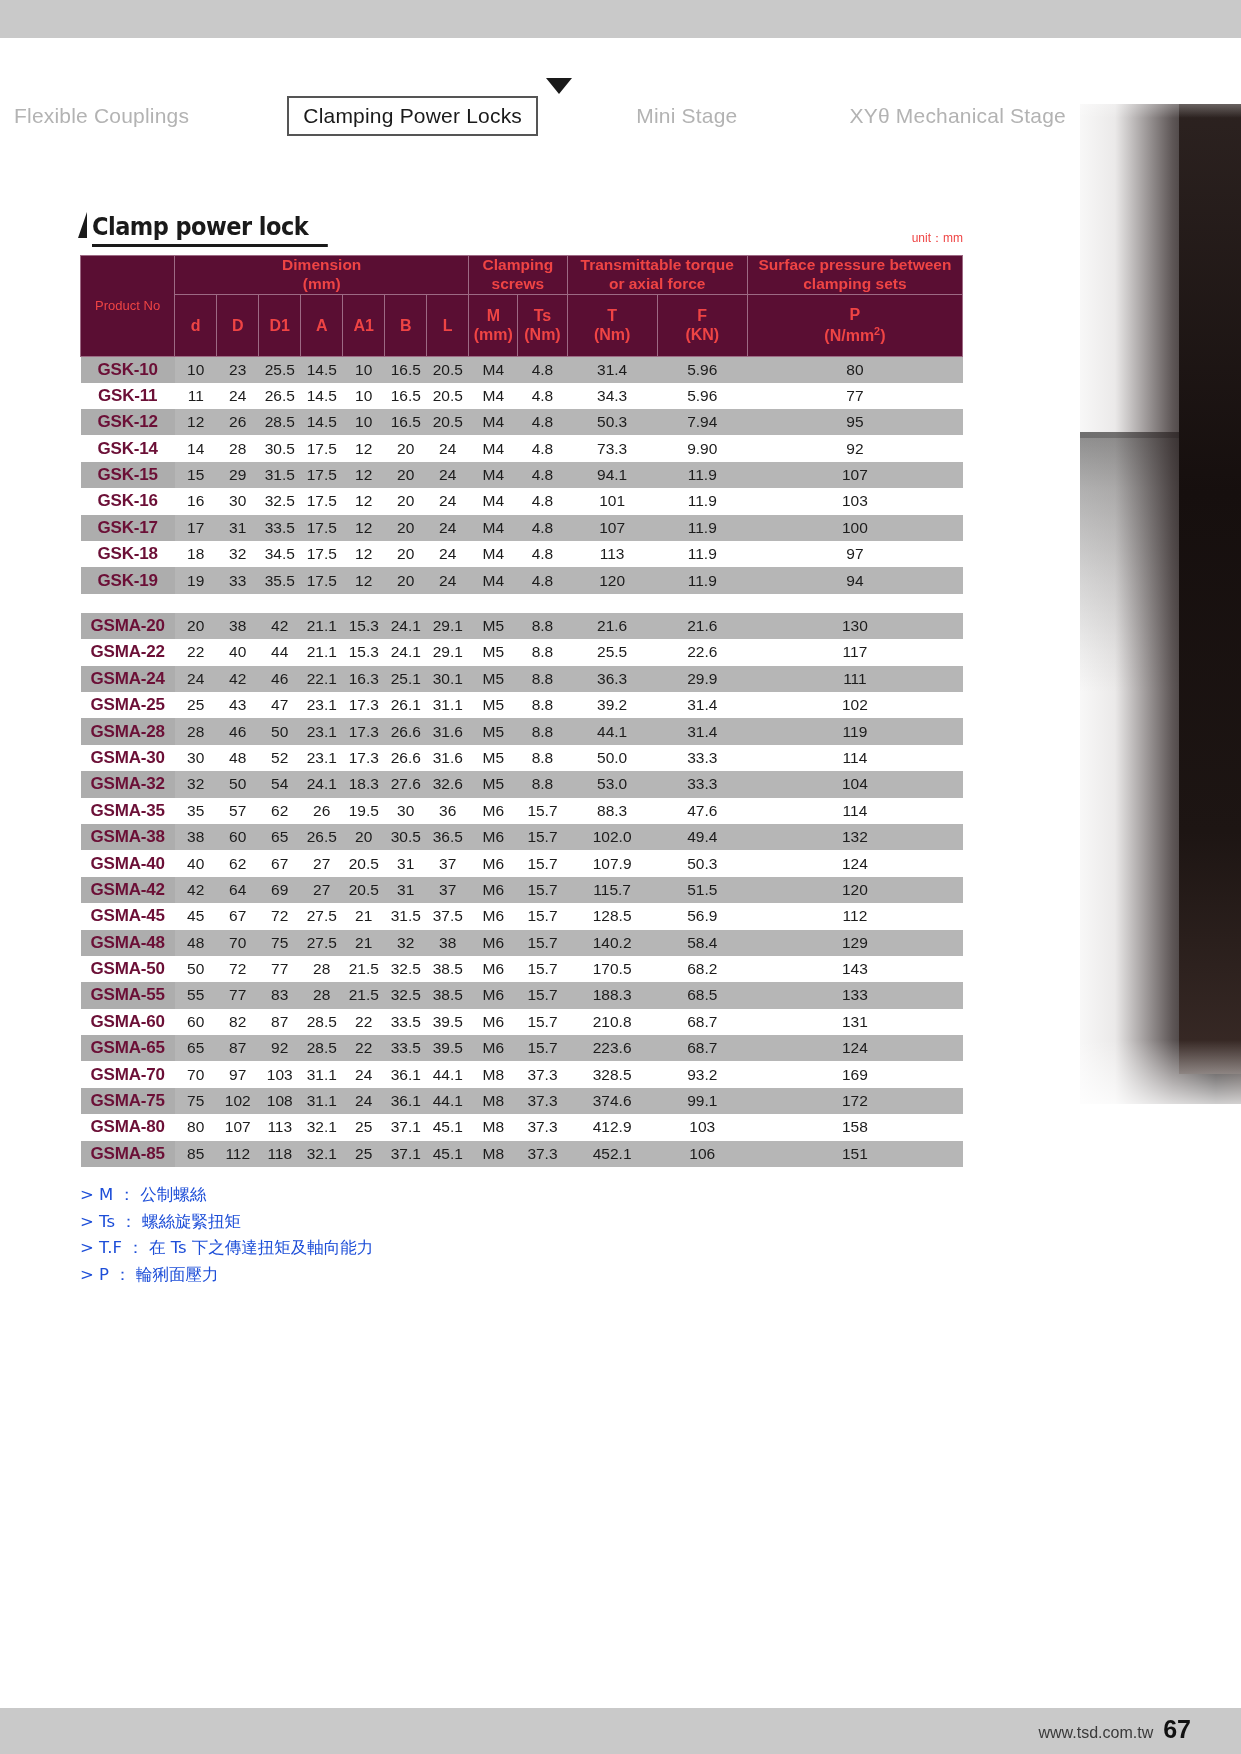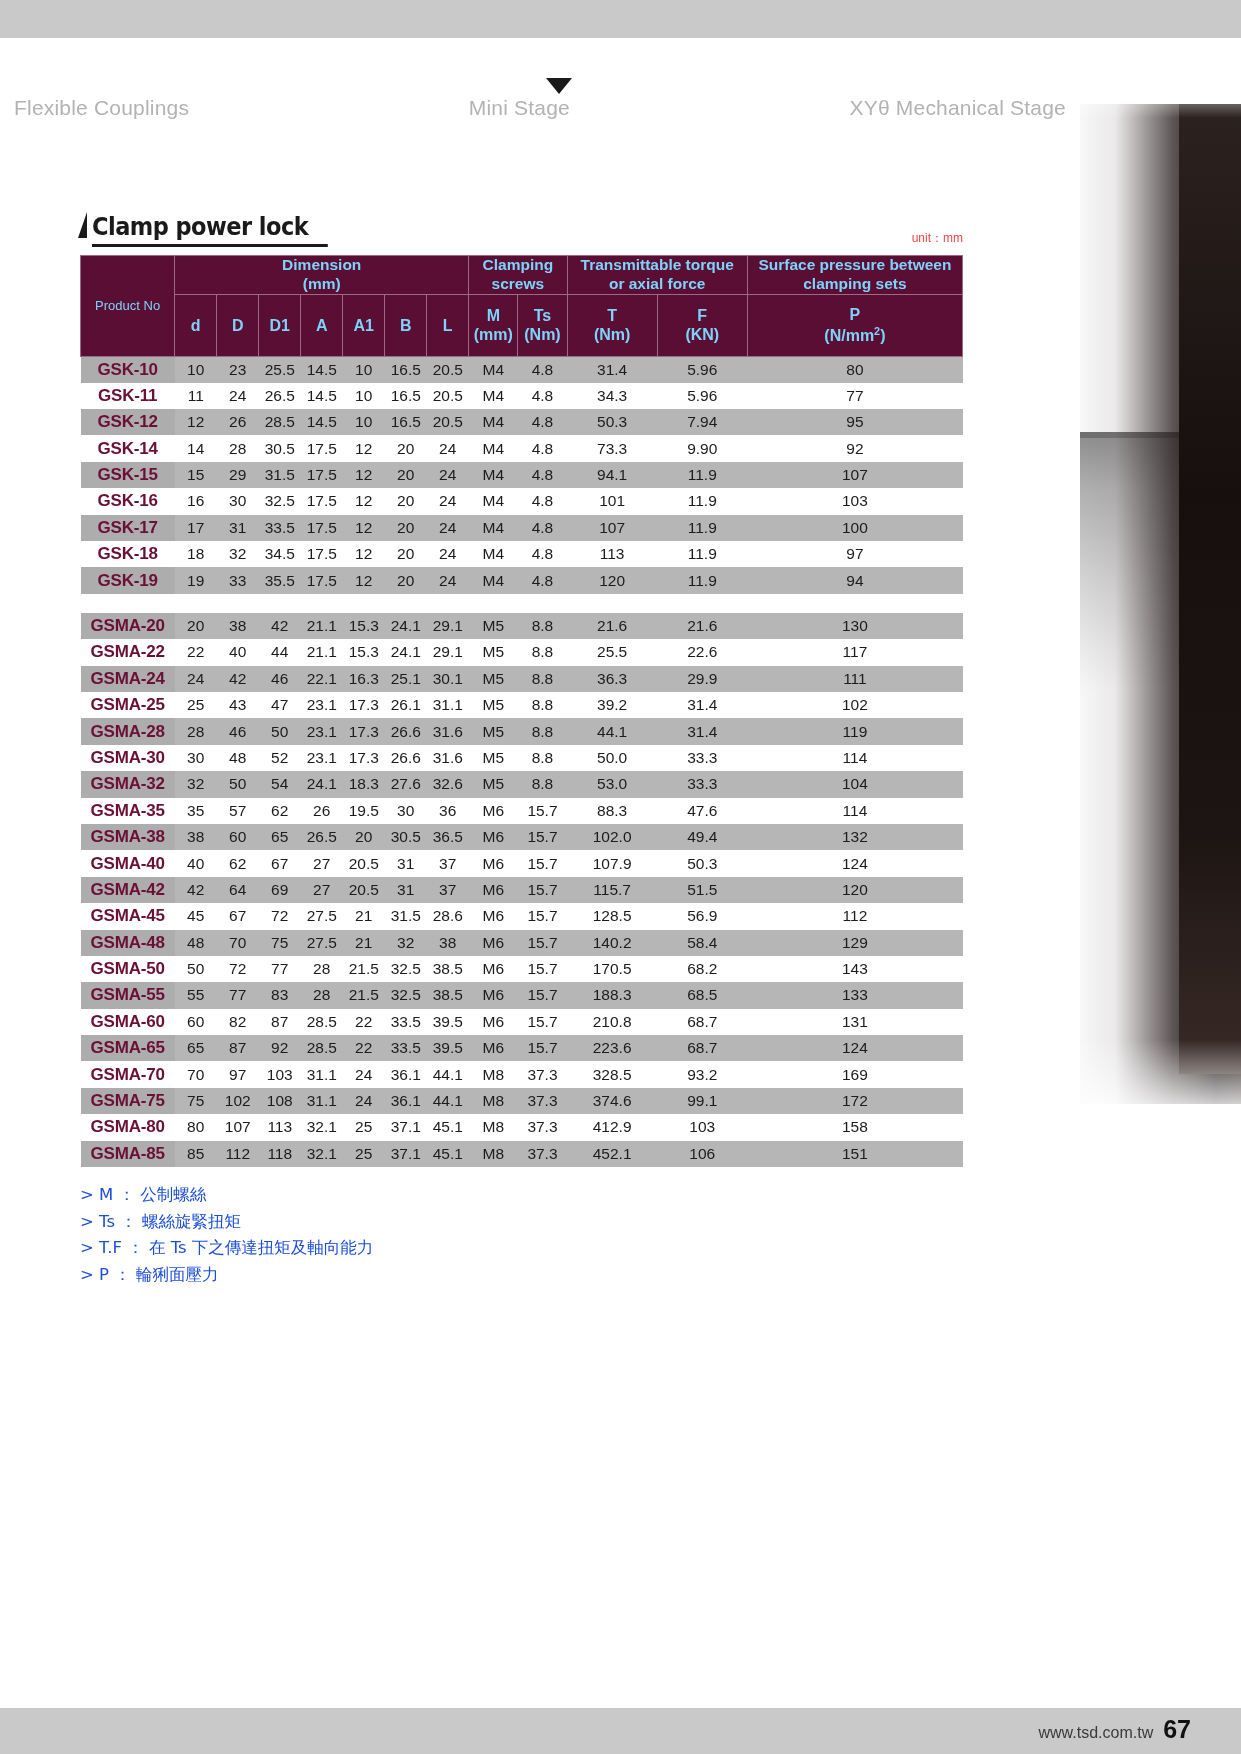--- a/index.html
+++ b/index.html
@@ -102,21 +102,21 @@
     position: absolute; left: 80px; top: 255px;
     width: 883px;
     border-collapse: collapse;
     font-size: 15px;
   }
   #spec-table th, #spec-table td {
     padding: 0; margin: 0; text-align: center; vertical-align: middle;
   }
   thead th {
     background: #5a0e33;
-    color: #7dd3fc;
+    color: #ef4444;
     font-weight: bold;
     border: 1px solid #9d6a84;
     line-height: 1.22;
   }
   th.grp { font-size: 15.5px; }
   th.sub { font-size: 16px; }
   th.prodhdr {
     font-size: 13px; font-weight: normal; text-align: left;
     padding-left: 8px; vertical-align: bottom; padding-bottom: 6px;
   }
@@ -172,20 +172,21 @@
 <div id="right-slab"></div>
 <div id="right-slab-2"></div>
 <div id="right-slab-fade-top"></div>
 <div id="right-slab-fade-bottom"></div>
 <div id="content-white"></div>
 <div id="bottom-band"></div>
 
 <div id="nav-marker"></div>
 <div id="nav">
   <div class="nav-item">Flexible Couplings</div>
+  <div class="nav-item active">Clamping Power Locks</div>
   <div class="nav-item">Mini Stage</div>
   <div class="nav-item">XYθ Mechanical Stage</div>
 </div>
 
 <div id="section-title-wrap">
   <div id="title-slash"></div>
   <div id="section-title">Clamp power lock</div>
 </div>
 <div id="unit-note">unit：mm</div>
 
@@ -560,21 +561,21 @@
         <td>120</td>
       </tr>
       <tr class="even">
         <td class="pname">GSMA-45</td>
         <td>45</td>
         <td>67</td>
         <td>72</td>
         <td>27.5</td>
         <td>21</td>
         <td>31.5</td>
-        <td>28.6</td>
+        <td>37.5</td>
         <td>M6</td>
         <td>15.7</td>
         <td>128.5</td>
         <td>56.9</td>
         <td>112</td>
       </tr>
       <tr class="odd">
         <td class="pname">GSMA-48</td>
         <td>48</td>
         <td>70</td>

